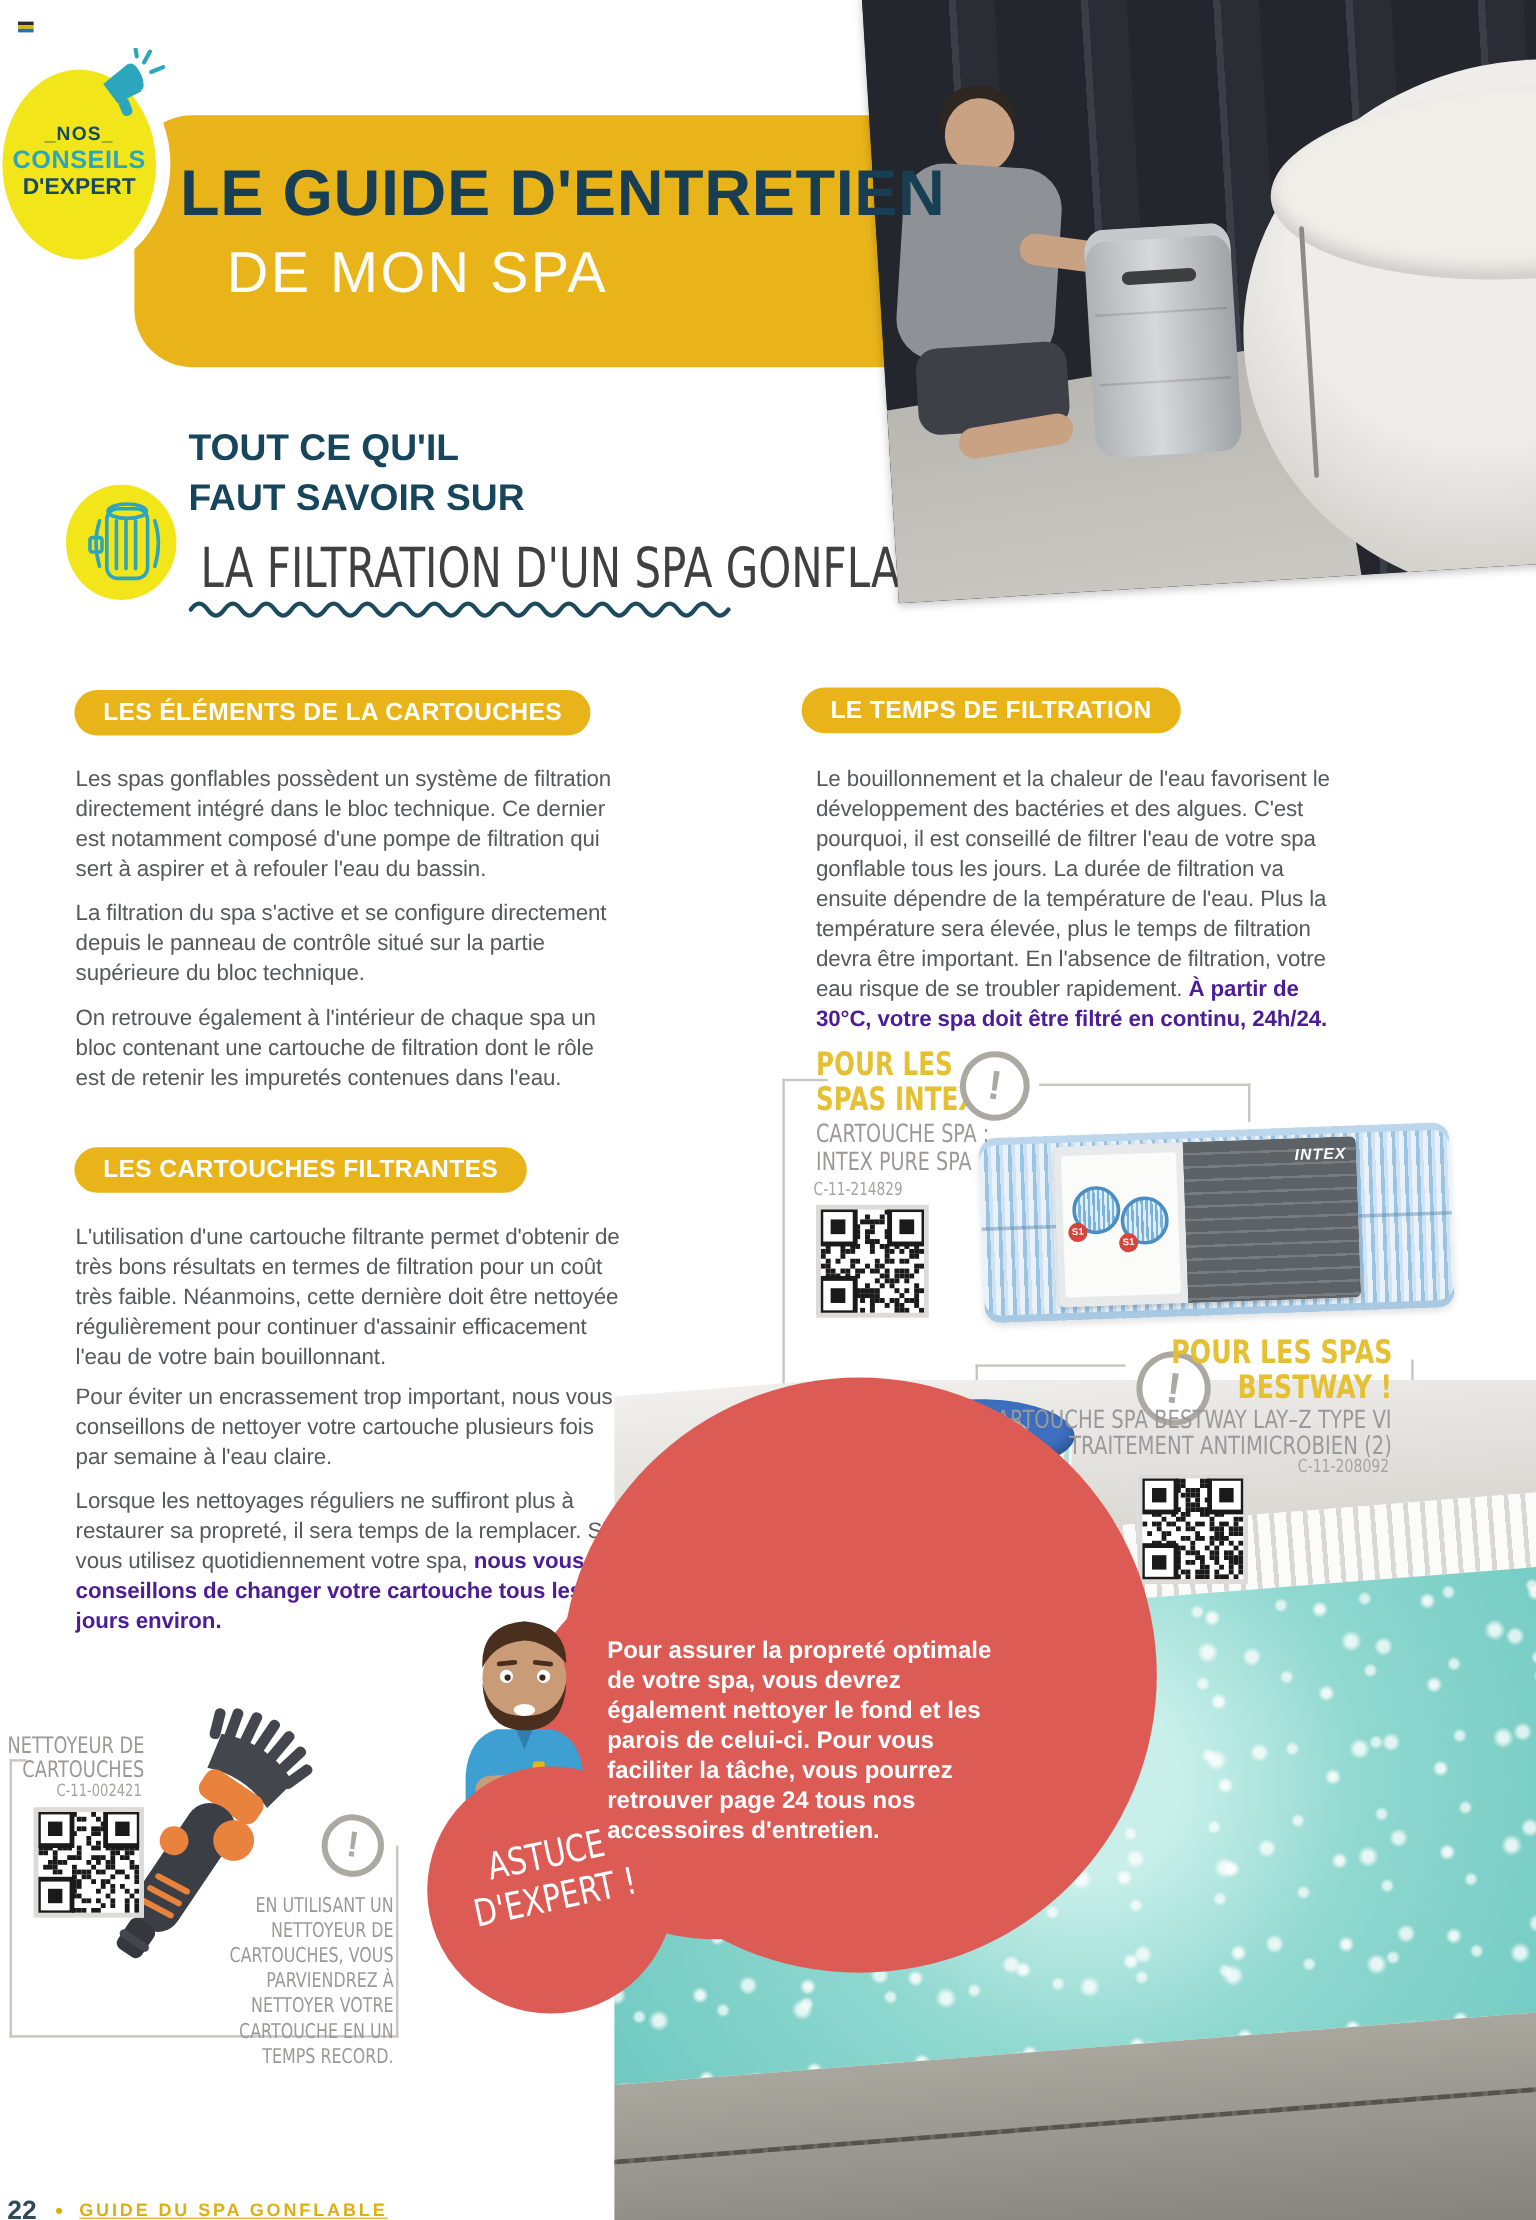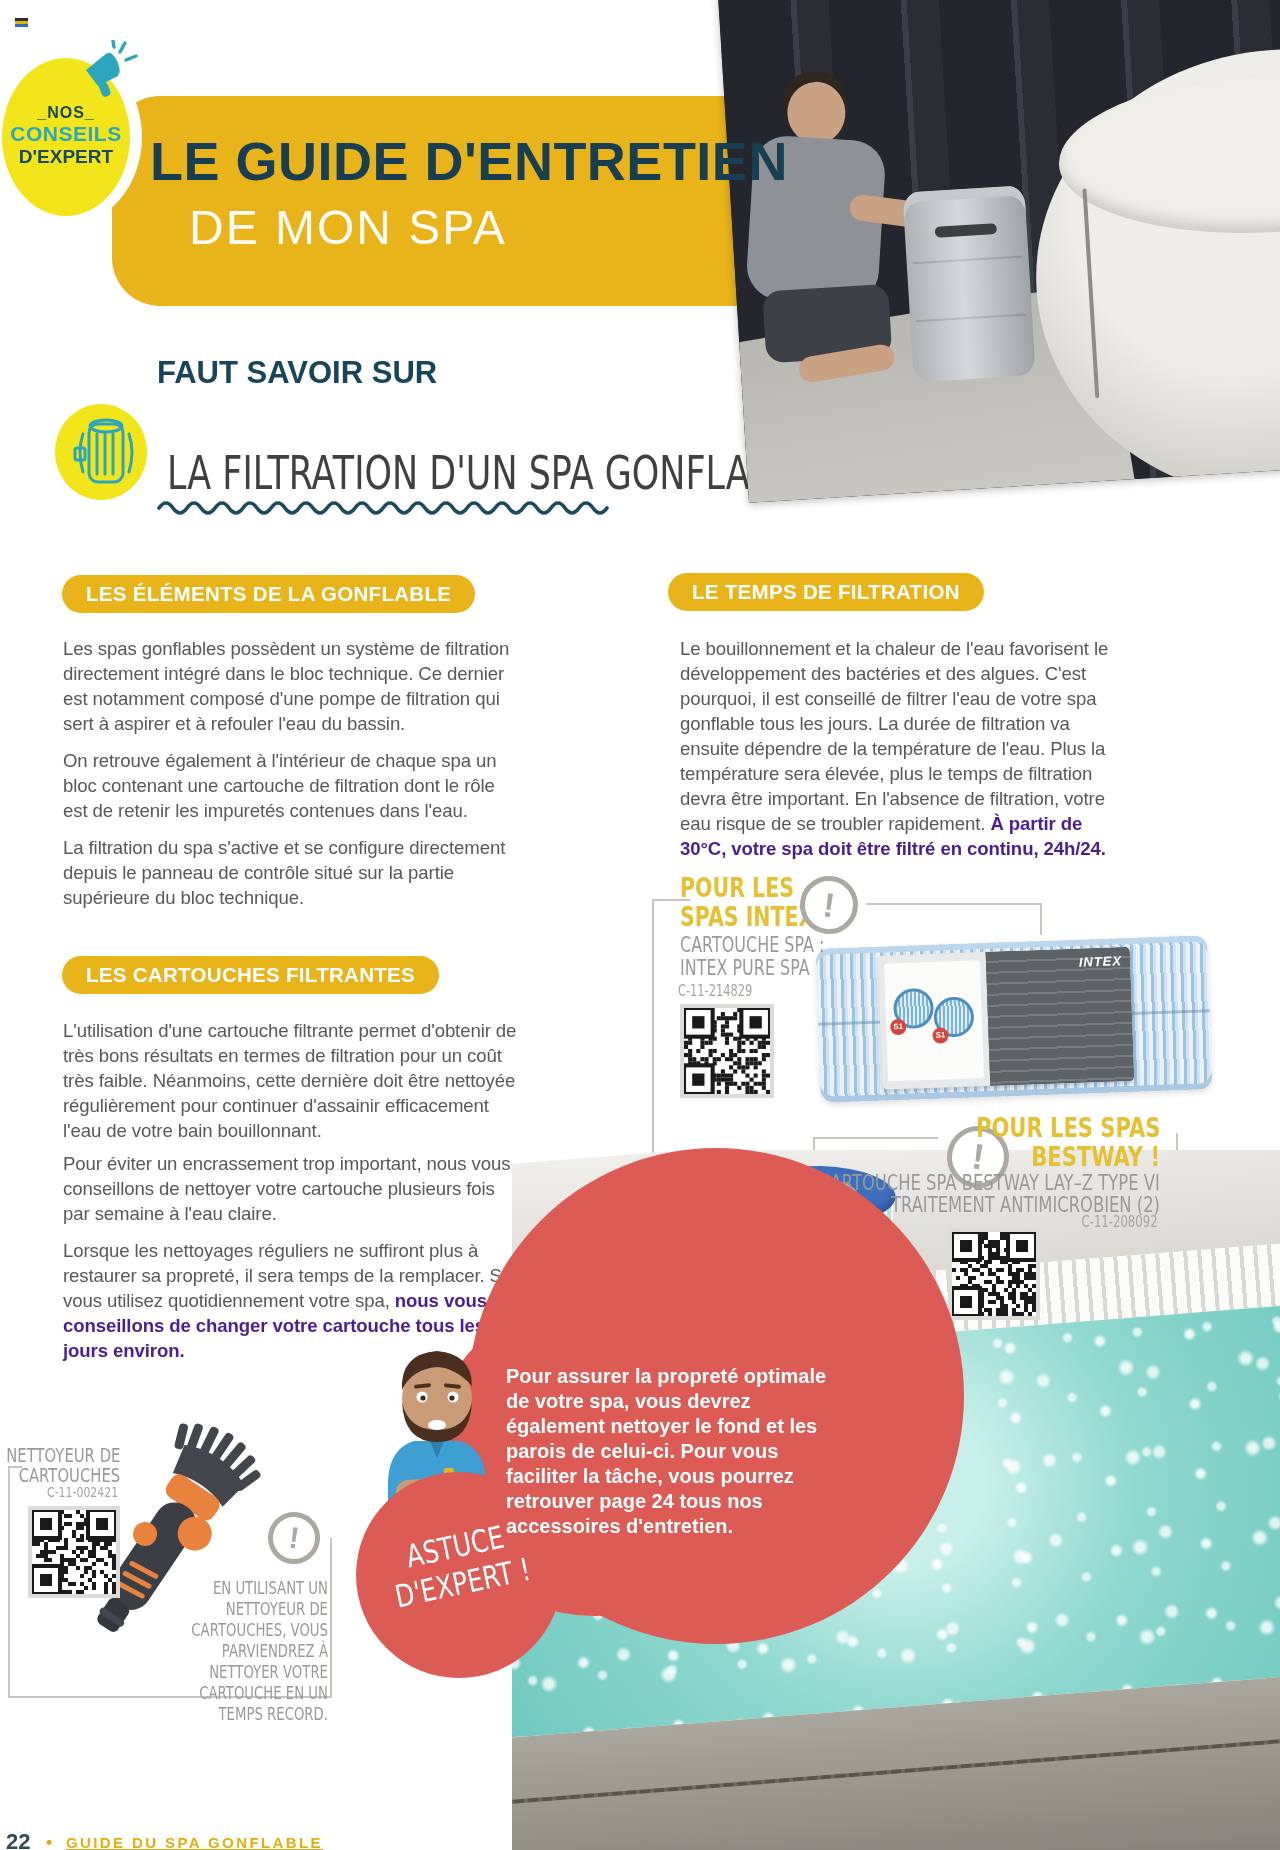--- a/index.html
+++ b/index.html
@@ -203,36 +203,37 @@
         <line x1="42" y1="30" x2="42" y2="70"></line>
         <line x1="50" y1="30" x2="50" y2="70"></line>
         <line x1="58" y1="30" x2="58" y2="70"></line>
         <path d="M28 30 Q22 48 28 68"></path>
         <path d="M74 30 Q80 48 74 68"></path>
         <rect x="20" y="44" width="10" height="12" rx="2"></rect>
       </g>
     </svg>
   </div>
   <div class="abs kicker">
+    <div>TOUT CE QU'IL</div>
     <div>FAUT SAVOIR SUR</div>
   </div>
   <div class="abs subtitle">
     <span class="hand">LA FILTRATION D'UN SPA GONFLABLE</span>
   </div>
   <div class="abs wavy">
     <svg width="458" height="18" viewBox="0 0 458 18">
       <path d="M2 10 Q9 0 16 10 T30 10 T44 10 T58 10 T72 10 T86 10 T100 10 T114 10 T128 10 T142 10 T156 10 T170 10 T184 10 T198 10 T212 10 T226 10 T240 10 T254 10 T268 10 T282 10 T296 10 T310 10 T324 10 T338 10 T352 10 T366 10 T380 10 T394 10 T408 10 T422 10 T436 10 T450 10" fill="none" stroke="#1C4A5E" stroke-width="3.6" stroke-linecap="round"></path>
     </svg>
   </div>
 
-  <div class="abs pill pill-elements">LES ÉLÉMENTS DE LA GONFLABLE</div>
+  <div class="abs pill pill-elements">LES ÉLÉMENTS DE LA CARTOUCHES</div>
   <div class="abs bodytext col-elements">
     <p>Les spas gonflables possèdent un système de filtration directement intégré dans le bloc technique. Ce dernier est notamment composé d'une pompe de filtration qui sert à aspirer et à refouler l'eau du bassin.</p>
+    <p>La filtration du spa s'active et se configure directement depuis le panneau de contrôle situé sur la partie supérieure du bloc technique.</p>
     <p>On retrouve également à l'intérieur de chaque spa un bloc contenant une cartouche de filtration dont le rôle est de retenir les impuretés contenues dans l'eau.</p>
-    <p>La filtration du spa s'active et se configure directement depuis le panneau de contrôle situé sur la partie supérieure du bloc technique.</p>
   </div>
 
   <div class="abs pill pill-cartouches">LES CARTOUCHES FILTRANTES</div>
   <div class="abs bodytext col-cartouches">
     <p class="tight">L'utilisation d'une cartouche filtrante permet d'obtenir de très bons résultats en termes de filtration pour un coût très faible. Néanmoins, cette dernière doit être nettoyée régulièrement pour continuer d'assainir efficacement l'eau de votre bain bouillonnant.</p>
     <p>Pour éviter un encrassement trop important, nous vous conseillons de nettoyer votre cartouche plusieurs fois par semaine à l'eau claire.</p>
     <p><span>Lorsque les nettoyages réguliers ne suffiront plus à restaurer sa propreté, il sera temps de la remplacer. Si vous utilisez quotidiennement votre spa, </span><b>nous vous conseillons de changer votre cartouche tous les 10 jours environ.</b></p>
   </div>
 
   <div class="abs pill pill-temps">LE TEMPS DE FILTRATION</div>

